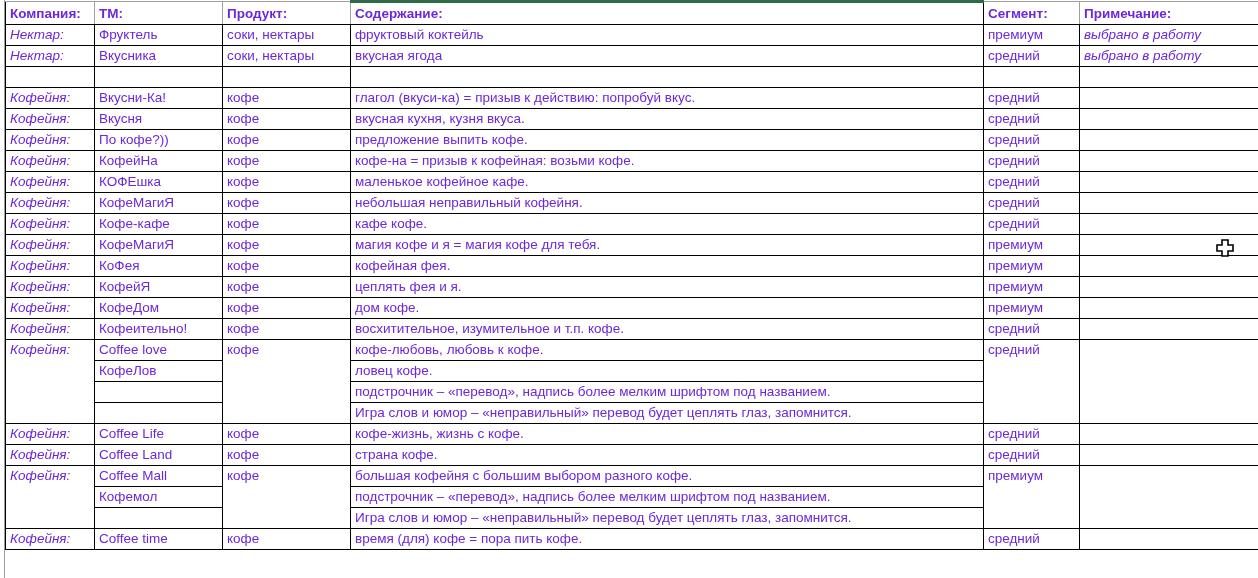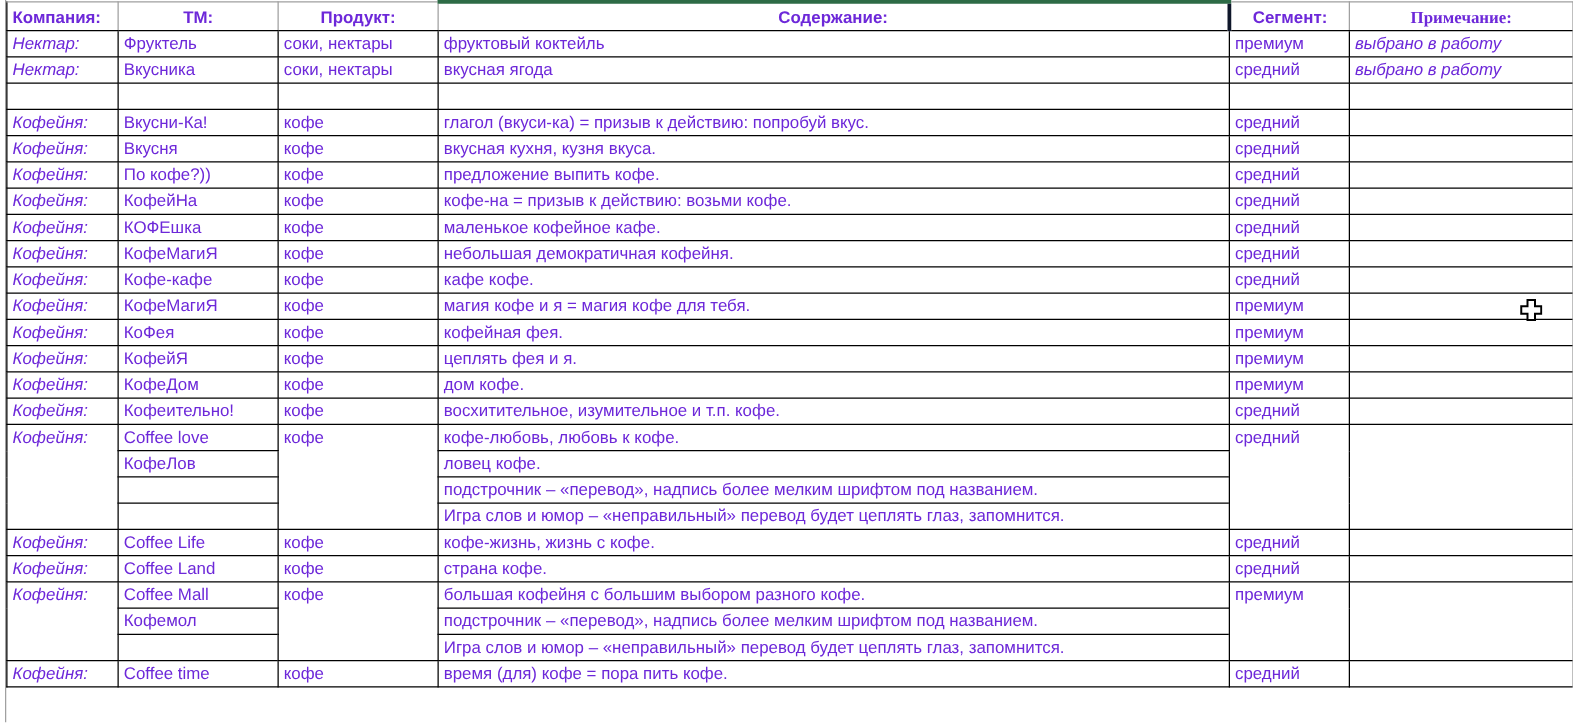--- a/index.html
+++ b/index.html
@@ -32,36 +32,36 @@
     vertical-align:middle;
     white-space:nowrap;
     overflow:hidden;
     text-align:left;
     font-weight:normal;
     box-sizing:border-box;
   }
   
   tr.head td{
     font-weight:bold;
-    text-align:center;
+    text-align:left;
     height:22px;
     line-height:21px;
     border-top:1px solid #a0a0a0;
     border-bottom:1px solid #000;
     border-left:1px solid #a0a0a0;
     border-right:1px solid #a0a0a0;
   }
   tr.head td.c-company{text-align:left;border-left:1px solid #000;}
   tr.head td.c-content{
     border-top:3px solid #2d6b46;
     border-left:1px solid #1d4ed8;
     border-right:1px solid #000;
   }
-  tr.head td.c-segment{border-left:3px solid #0f172a;}
-  tr.head td.c-note{border-left:1px solid #000;border-right:1px solid #000;font-family:Liberation Serif, serif;}
+  tr.head td.c-segment{border-left:1px solid #0f172a;}
+  tr.head td.c-note{border-left:1px solid #000;border-right:1px solid #000;}
 
   
   col.w-company{width:89px;}
   col.w-tm{width:128px;}
   col.w-product{width:128px;}
   col.w-content{width:633px;}
   col.w-segment{width:96px;}
   col.w-note{width:179px;}
 
   td.bold{font-weight:bold;}
@@ -145,37 +145,37 @@
           <td class="c-tm">По кофе?))</td>
           <td class="c-product">кофе</td>
           <td class="c-content content-ind">предложение выпить кофе.</td>
           <td class="c-segment">средний</td>
           <td class="c-note nb"></td>
         </tr>
         <tr>
           <td class="c-company nb">Кофейня:</td>
           <td class="c-tm">КофейНа</td>
           <td class="c-product">кофе</td>
-          <td class="c-content content-ind">кофе-на = призыв к действию: возьми кофе.</td>
+          <td class="c-content content-ind">кофе-на = призыв к кофейная: возьми кофе.</td>
           <td class="c-segment">средний</td>
           <td class="c-note nb"></td>
         </tr>
         <tr>
           <td class="c-company nb">Кофейня:</td>
           <td class="c-tm">КОФЕшка</td>
           <td class="c-product">кофе</td>
           <td class="c-content content-ind">маленькое кофейное кафе.</td>
           <td class="c-segment">средний</td>
           <td class="c-note nb"></td>
         </tr>
         <tr>
           <td class="c-company nb">Кофейня:</td>
           <td class="c-tm">КофеМагиЯ</td>
           <td class="c-product">кофе</td>
-          <td class="c-content content-ind">небольшая демократичная кофейня.</td>
+          <td class="c-content content-ind">небольшая неправильный кофейня.</td>
           <td class="c-segment">средний</td>
           <td class="c-note nb"></td>
         </tr>
         <tr>
           <td class="c-company nb">Кофейня:</td>
           <td class="c-tm">Кофе-кафе</td>
           <td class="c-product">кофе</td>
           <td class="c-content content-ind">кафе кофе.</td>
           <td class="c-segment">средний</td>
           <td class="c-note nb"></td>

